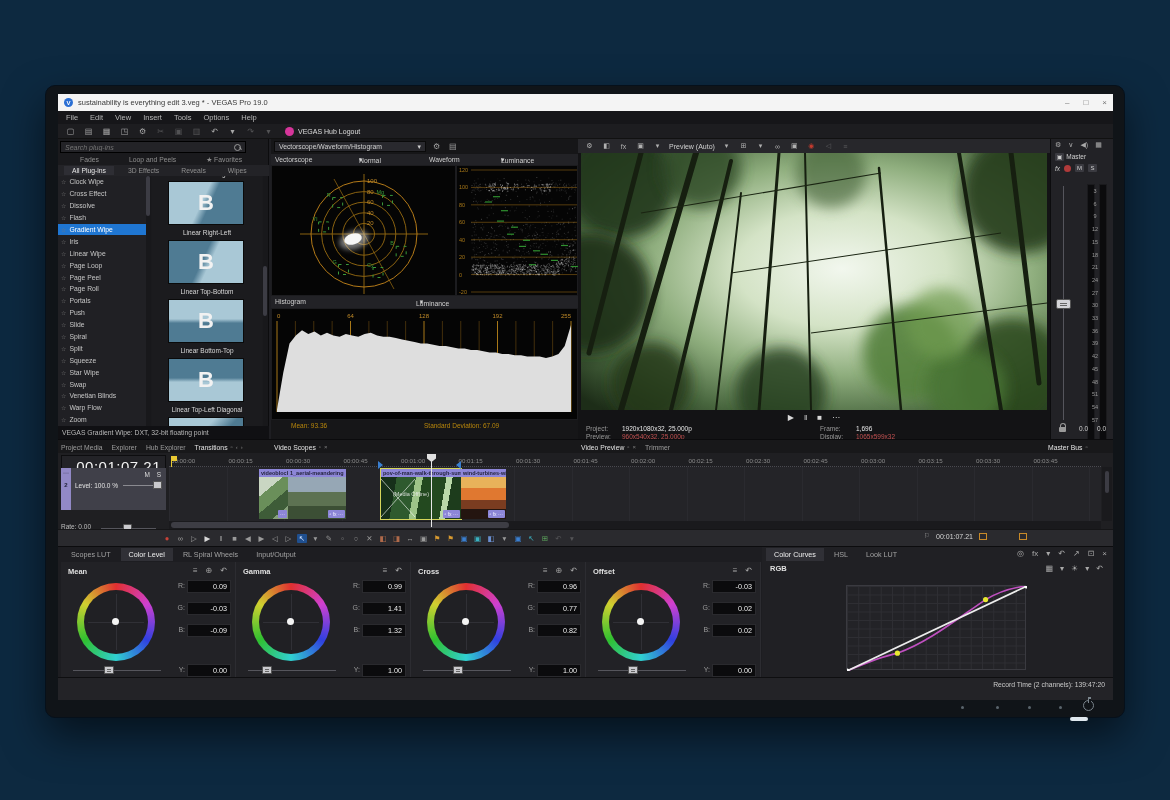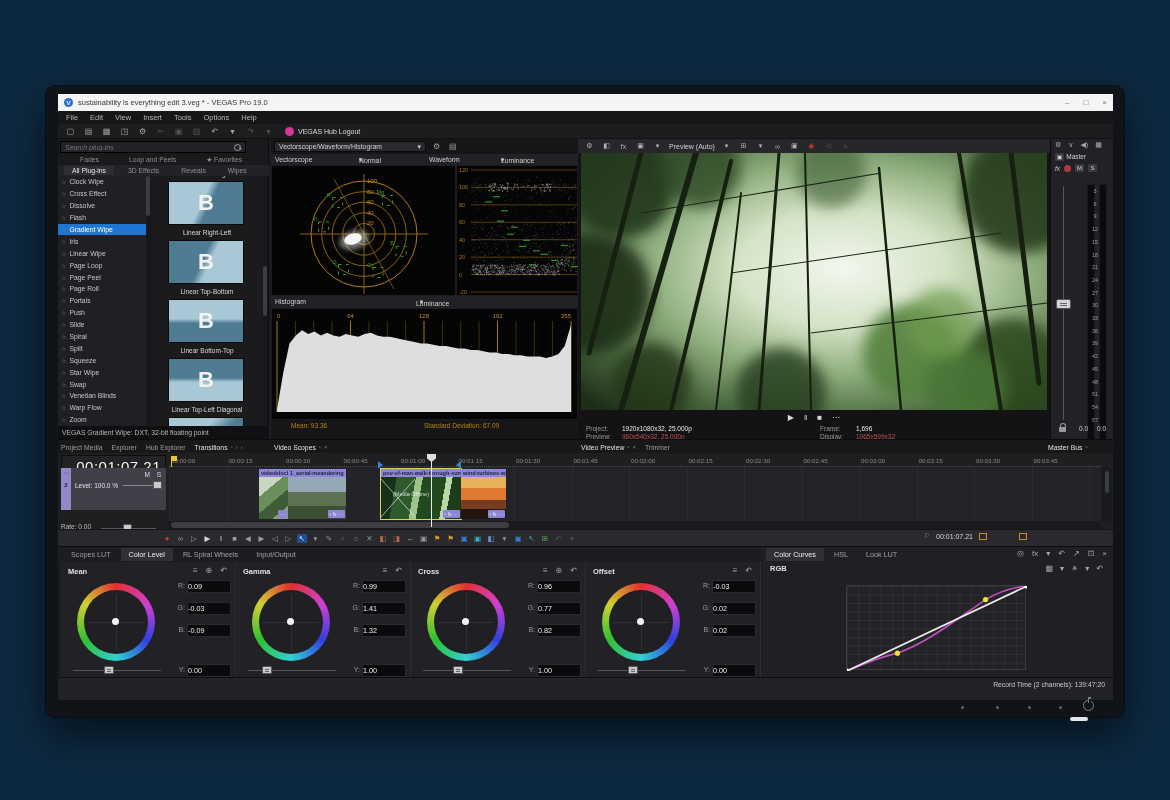--- a/index.html
+++ b/index.html
@@ -115,21 +115,21 @@
   .gtab.on{background:#303036;color:#eee}
   .wheelblk{position:absolute;top:15px;width:175px;height:116px;background:#222226;border-right:1px solid #2c2c31}
   .wtitle{position:absolute;left:7px;top:5px;font-size:7.5px;font-weight:bold;color:#e0e0e0}
   .wicons{position:absolute;right:8px;top:4px;display:flex;gap:8px;color:#a8a8a8;font-size:8px}
   .ring{position:absolute;left:16px;top:21px;width:78px;height:78px;border-radius:50%;background:conic-gradient(#e03030,#d040d0 60deg,#3040e0 120deg,#30d0d0 180deg,#30c030 240deg,#d0d030 300deg,#e03030)}
   .ringin{position:absolute;left:7px;top:7px;width:64px;height:64px;border-radius:50%;background:#202024}
   .ringin::before{content:"";position:absolute;left:50%;top:4px;bottom:4px;width:1px;background:#303036}
   .ringin::after{content:"";position:absolute;top:50%;left:4px;right:4px;height:1px;background:#303036}
   .wdot{position:absolute;left:28px;top:28px;width:7px;height:7px;border-radius:50%;background:#f4f4f4;z-index:2}
   .vlabel{position:absolute;left:112px;width:12px;color:#9a9a9a;font-size:7px;text-align:right}
-  .vbox{position:absolute;left:126px;width:44px;height:13px;background:#0b0b0d;border:1px solid #2a2a2e;color:#ececec;font-size:7.2px;line-height:12px;padding-right:3px}
+  .vbox{position:absolute;left:126px;width:44px;height:13px;background:#0b0b0d;border:1px solid #2a2a2e;color:#ececec;font-size:7.2px;text-align:right;line-height:12px;padding-right:3px}
   .ytrack{position:absolute;left:12px;top:108px;width:88px;height:1px;background:#55555c}
   .yhandle{position:absolute;top:-4px;width:10px;height:8px;background:#cacace;border-radius:1px;border:1px solid #555}
   .yhandle::after{content:"";position:absolute;left:2px;top:2px;right:2px;height:1px;background:#666;box-shadow:0 2px 0 #666}
   
   #curvepanel{position:absolute;left:704px;top:0;width:351px;height:131px;background:#202024}
   #ctabs{position:absolute;left:4px;top:0;height:15px;display:flex;gap:2px;align-items:center;font-size:7.2px;color:#a2a2a2}
   #cicons{position:absolute;right:6px;top:2px;display:flex;gap:8px;color:#a8a8a8;font-size:8px}
   #rgbrow{position:absolute;left:0;top:15px;width:351px;height:14px}
   #rgblabel{position:absolute;left:8px;top:2px;font-size:7.5px;font-weight:bold;color:#e0e0e0}
   #rgbicons{position:absolute;right:10px;top:2px;display:flex;gap:7px;color:#a8a8a8;font-size:8px}

